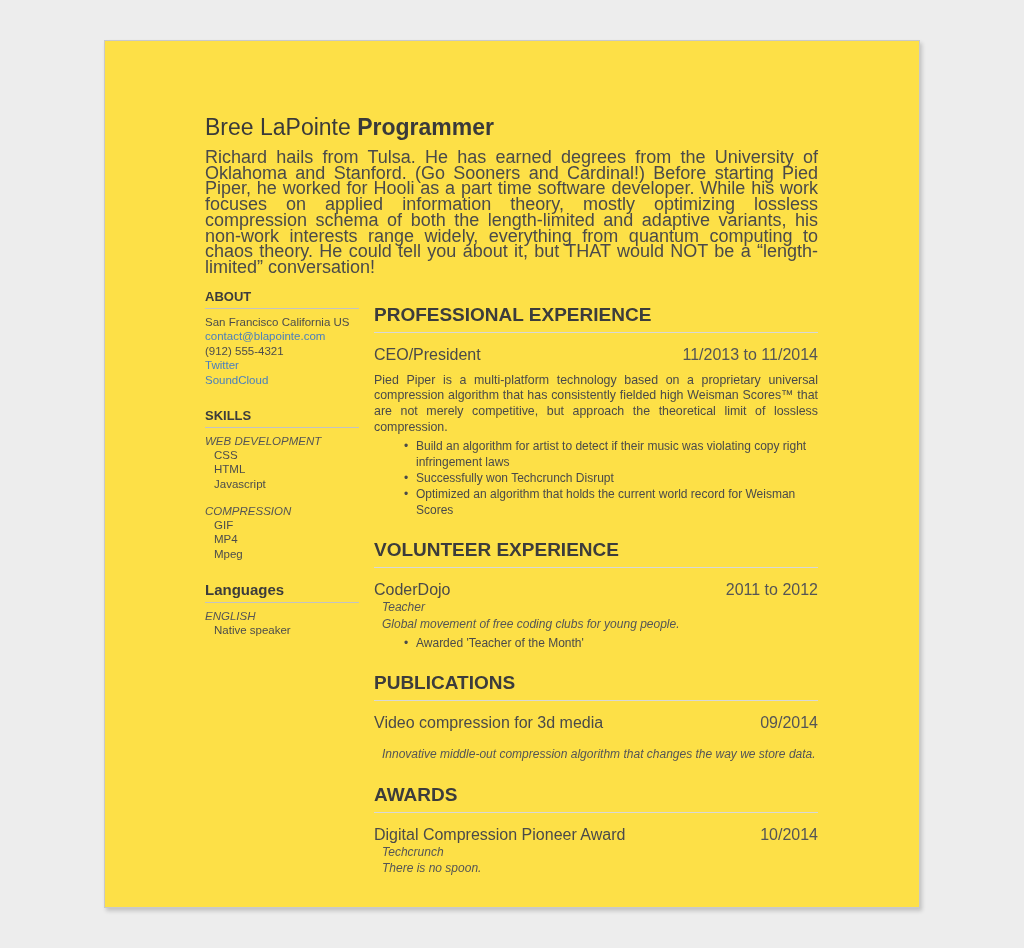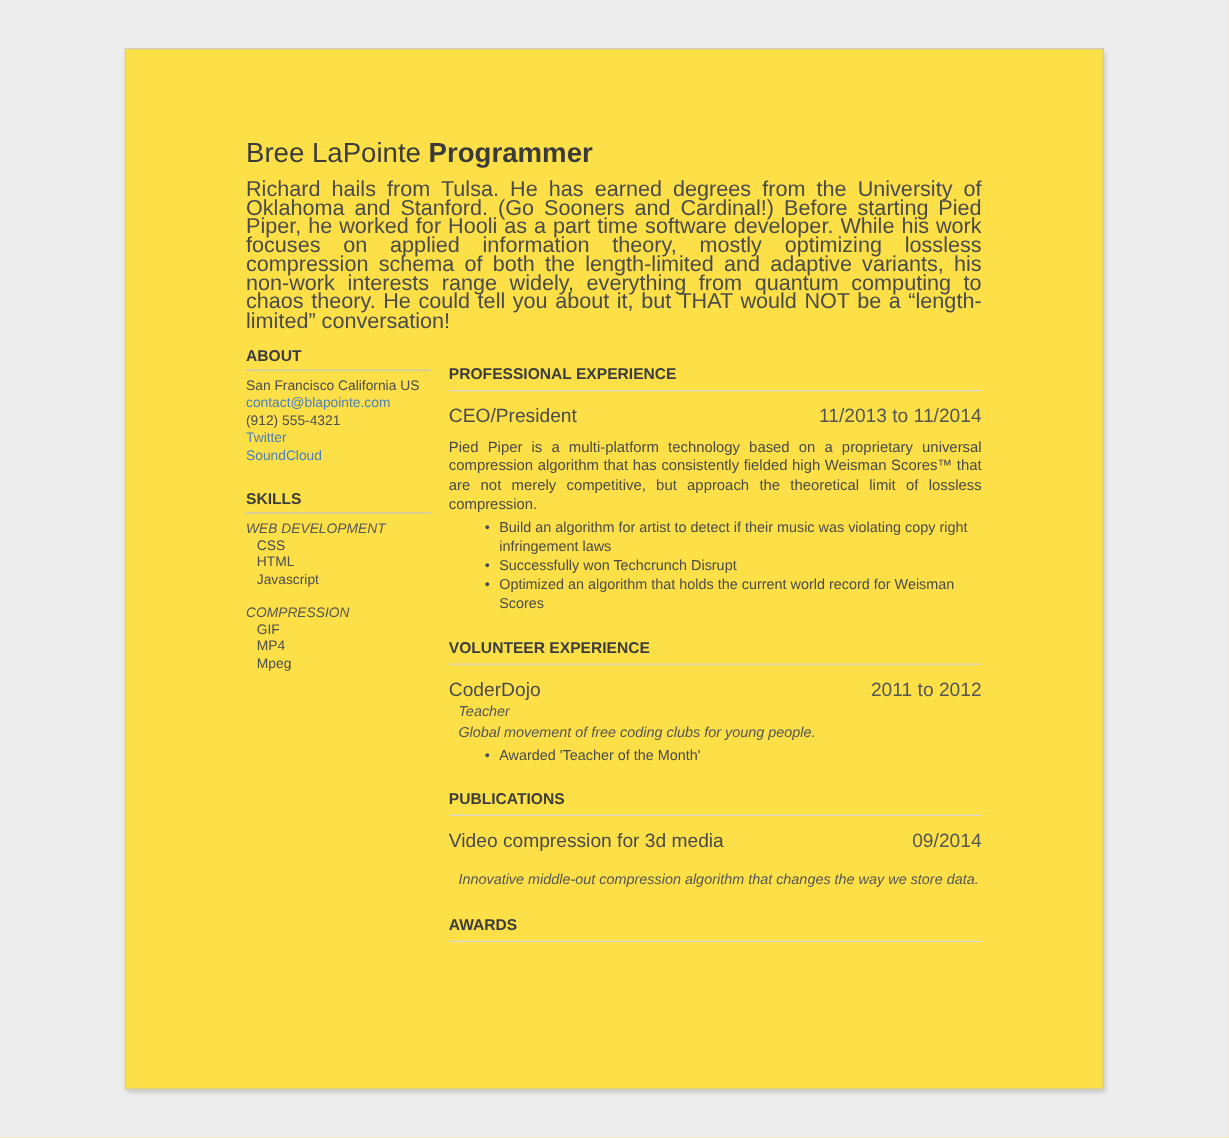--- a/index.html
+++ b/index.html
@@ -44,21 +44,21 @@
   .side-link { display:block; font-size:11.5px; line-height:14.6px; color:#4a7fbe; text-decoration:none; cursor:pointer; }
   .skill-group { margin-bottom:13px; }
   .skill-group:last-child { margin-bottom:0; }
   .group-name { font-size:11.5px; line-height:14.5px; font-style:italic; color:#555555; }
   .skill-item { font-size:11.5px; line-height:14.2px; color:#4c4c4c; padding-left:9px; }
 
   
   .section { margin-bottom:21px; }
   .sec-h {
     margin:0 0 12px; padding-bottom:6px;
-    font-size:13px; font-weight:700; color:#3c3c3c;
+    font-size:19px; font-weight:700; color:#3c3c3c;
     border-bottom:1px solid #d8d8d8;
   }
   .entry-head { display:flex; justify-content:space-between; align-items:baseline; }
   .entry-title { font-size:16px; line-height:19px; font-weight:400; color:#4a4a4a; }
   .entry-date { font-size:16px; color:#555555; white-space:nowrap; margin-left:12px; }
   .entry-desc {
     margin:9px 0 0; font-size:12.4px; line-height:15.7px;
     color:#4a4a4a; text-align:justify;
   }
   .entry-sub { font-size:12px; line-height:15.5px; font-style:italic; color:#555555; padding-left:8px; margin-top:1px; }
@@ -101,20 +101,27 @@
             <div class="skill-item">Javascript</div>
           </div>
           <div class="skill-group">
             <div class="group-name">COMPRESSION</div>
             <div class="skill-item">GIF</div>
             <div class="skill-item">MP4</div>
             <div class="skill-item">Mpeg</div>
           </div>
         </div>
 
+        <div class="side-section">
+          <div class="side-h lang-h">Languages</div>
+          <div class="skill-group">
+            <div class="group-name">ENGLISH</div>
+            <div class="skill-item">Native speaker</div>
+          </div>
+        </div>
 
       </div>
 
       <div class="main">
 
         <div class="section">
           <div class="sec-h">PROFESSIONAL EXPERIENCE</div>
           <div>
             <div class="entry-head">
               <span class="entry-title">CEO/President</span>
@@ -151,18 +158,26 @@
             <div class="entry-head">
               <span class="entry-title">Video compression for 3d media</span>
               <span class="entry-date">09/2014</span>
             </div>
             <div class="pub-desc">Innovative middle-out compression algorithm that changes the way we store data.</div>
           </div>
         </div>
 
         <div class="section">
           <div class="sec-h">AWARDS</div>
+          <div>
+            <div class="entry-head">
+              <span class="entry-title">Digital Compression Pioneer Award</span>
+              <span class="entry-date">10/2014</span>
+            </div>
+            <div class="entry-sub">Techcrunch</div>
+            <div class="entry-sub">There is no spoon.</div>
+          </div>
         </div>
 
       </div>
     </div>
   </div>
 </div>
 
 </body></html>

